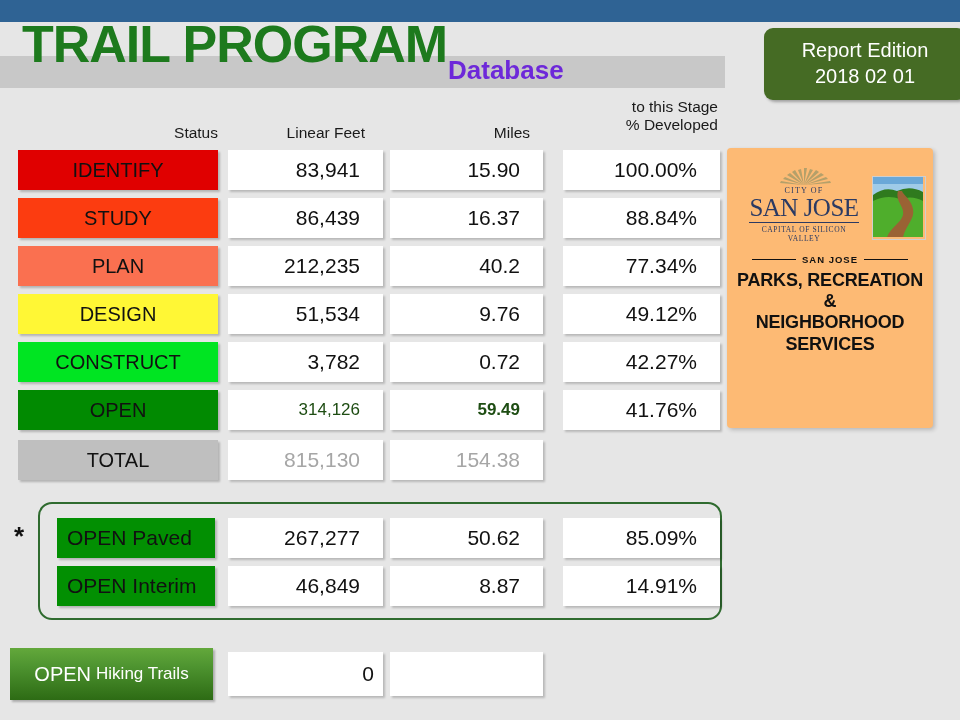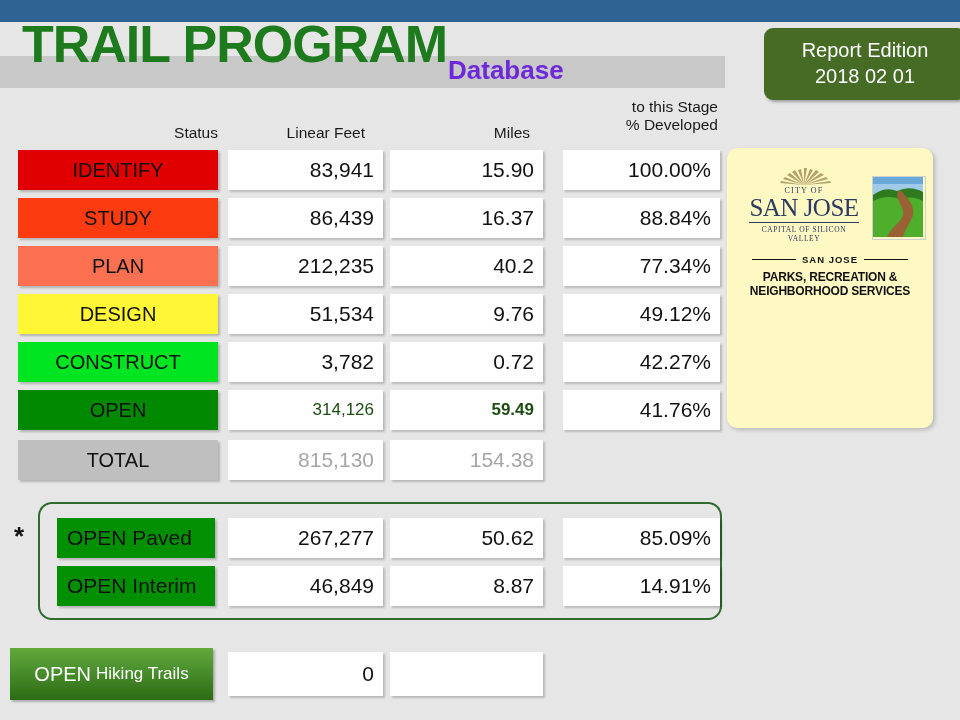--- a/index.html
+++ b/index.html
@@ -47,21 +47,21 @@
   .row{position:absolute;left:0;width:740px;height:40px;}
   .statusbox{
     position:absolute;left:18px;top:0;width:200px;height:40px;
     display:flex;align-items:center;justify-content:center;
     font-size:20px;color:#111;
     box-shadow:1.5px 1.5px 2px rgba(0,0,0,.22);
   }
   .valbox{
     position:absolute;top:0;height:40px;background:#ffffff;
     display:flex;align-items:center;justify-content:flex-end;
-    padding-right:9px;box-sizing:border-box;
+    padding-right:23px;box-sizing:border-box;
     font-size:21px;color:#111;
     box-shadow:1.5px 1.5px 2px rgba(0,0,0,.20);
   }
   .c-lf{left:228px;width:155px;}
   .c-mi{left:390px;width:153px;}
   .c-pct{left:563px;width:157px;}
 
   .row.open .c-lf, .row.open .c-mi{font-size:17px;color:#1e4d13;}
   .row.open .c-mi{font-weight:bold;}
   .row.total .valbox{color:#a6a6a6;font-size:21px;}
@@ -98,40 +98,40 @@
   .hike-v2{position:absolute;left:390px;top:652px;width:153px;height:44px;}
   .hike-v1,.hike-v2{
     background:#fff;display:flex;align-items:center;justify-content:flex-end;
     padding-right:9px;box-sizing:border-box;font-size:21px;color:#111;
     box-shadow:1.5px 1.5px 2px rgba(0,0,0,.20);
   }
 
   
   .logo-panel{
     position:absolute;left:727px;top:148px;width:206px;height:280px;
-    background:#fef9c3;border-radius:10px;
+    background:#fdba74;border-radius:4px;
     box-shadow:2px 2px 4px rgba(0,0,0,.20);
   }
   .sj-wrap{position:absolute;left:10px;top:18px;width:186px;height:78px;}
   .sj-mark{position:absolute;left:8px;top:0;width:118px;height:76px;text-align:center;}
   .sj-cityof{font-size:8px;letter-spacing:1.2px;color:#2b3a63;font-family:"Liberation Serif",serif;}
   .sj-name{
     font-family:"Liberation Serif",serif;font-size:25px;color:#2b3a63;
     line-height:1;letter-spacing:-0.5px;
   }
   .sj-rule{height:1px;background:#2b3a63;margin:2px 4px 2px 4px;}
   .sj-cap{font-size:7.5px;letter-spacing:0.6px;color:#2b3a63;font-family:"Liberation Serif",serif;}
   .trail-thumb{
     position:absolute;left:135px;top:10px;width:52px;height:62px;
     border:1px solid #cfcfcf;overflow:hidden;
   }
   .prns{position:absolute;left:8px;top:106px;width:190px;text-align:center;}
   .prns-top{display:flex;align-items:center;justify-content:center;gap:6px;font-size:9.5px;font-weight:bold;letter-spacing:1px;color:#111;}
   .prns-top .line{height:1.5px;background:#111;width:44px;}
-  .prns-main{font-size:12px;font-weight:bold;color:#111;line-height:1.18;margin-top:5px;letter-spacing:-0.2px;}
+  .prns-main{font-size:18px;font-weight:bold;color:#111;line-height:1.18;margin-top:5px;letter-spacing:-0.2px;}
 </style>
 </head>
 <body>
 
 <div id="page">
 
   <div class="topbar"></div>
   <div class="title-band"></div>
 
   <div class="title-main">TRAIL PROGRAM</div>

